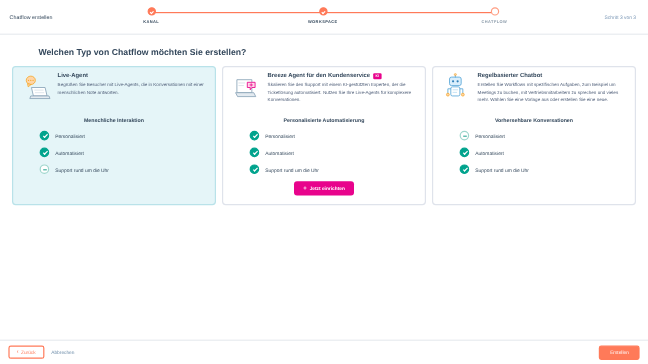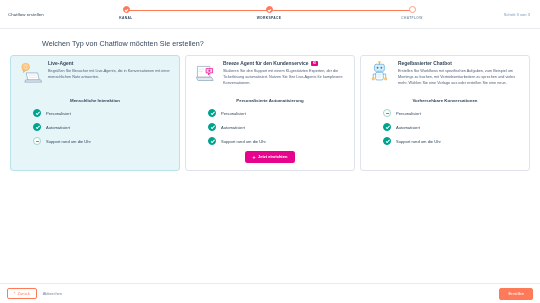--- a/index.html
+++ b/index.html
@@ -109,23 +109,23 @@
     white-space: nowrap;
     padding-right: 2px;
   }
 
   
   .main {
     padding: 8px 10px 0 10px;
   }
   .page-title {
     font-size: 7.2px;
-    font-weight: normal;
-    color: #33475b;
-    margin: 2px 0 7px 12px;
+    font-weight: bold;
+    color: #33475b;
+    margin: 2px 0 7px 2px;
     letter-spacing: 0.04px;
     padding-left: 20px;
   }
 
   .cards {
     display: flex;
     gap: 5px;
     align-items: stretch;
   }
   .card {

